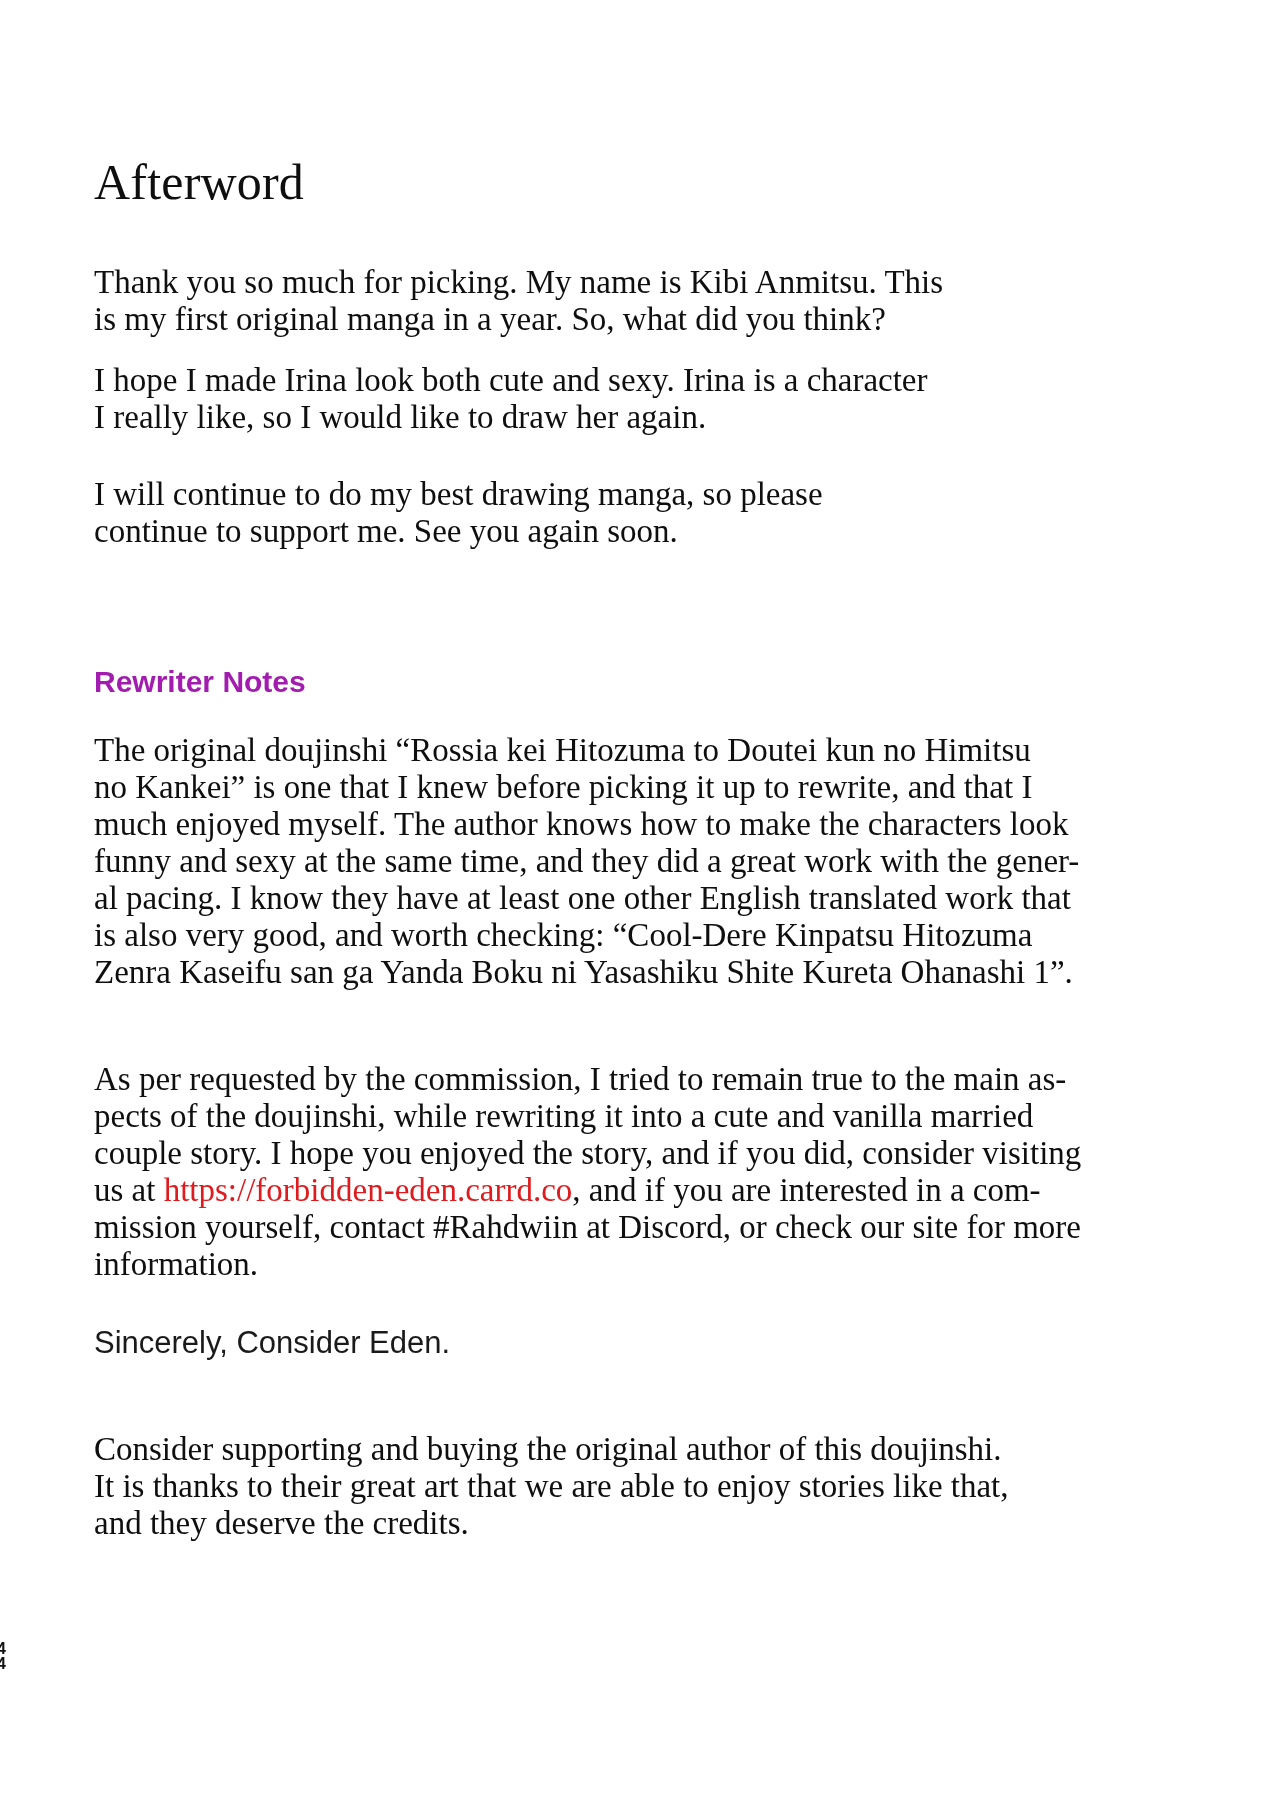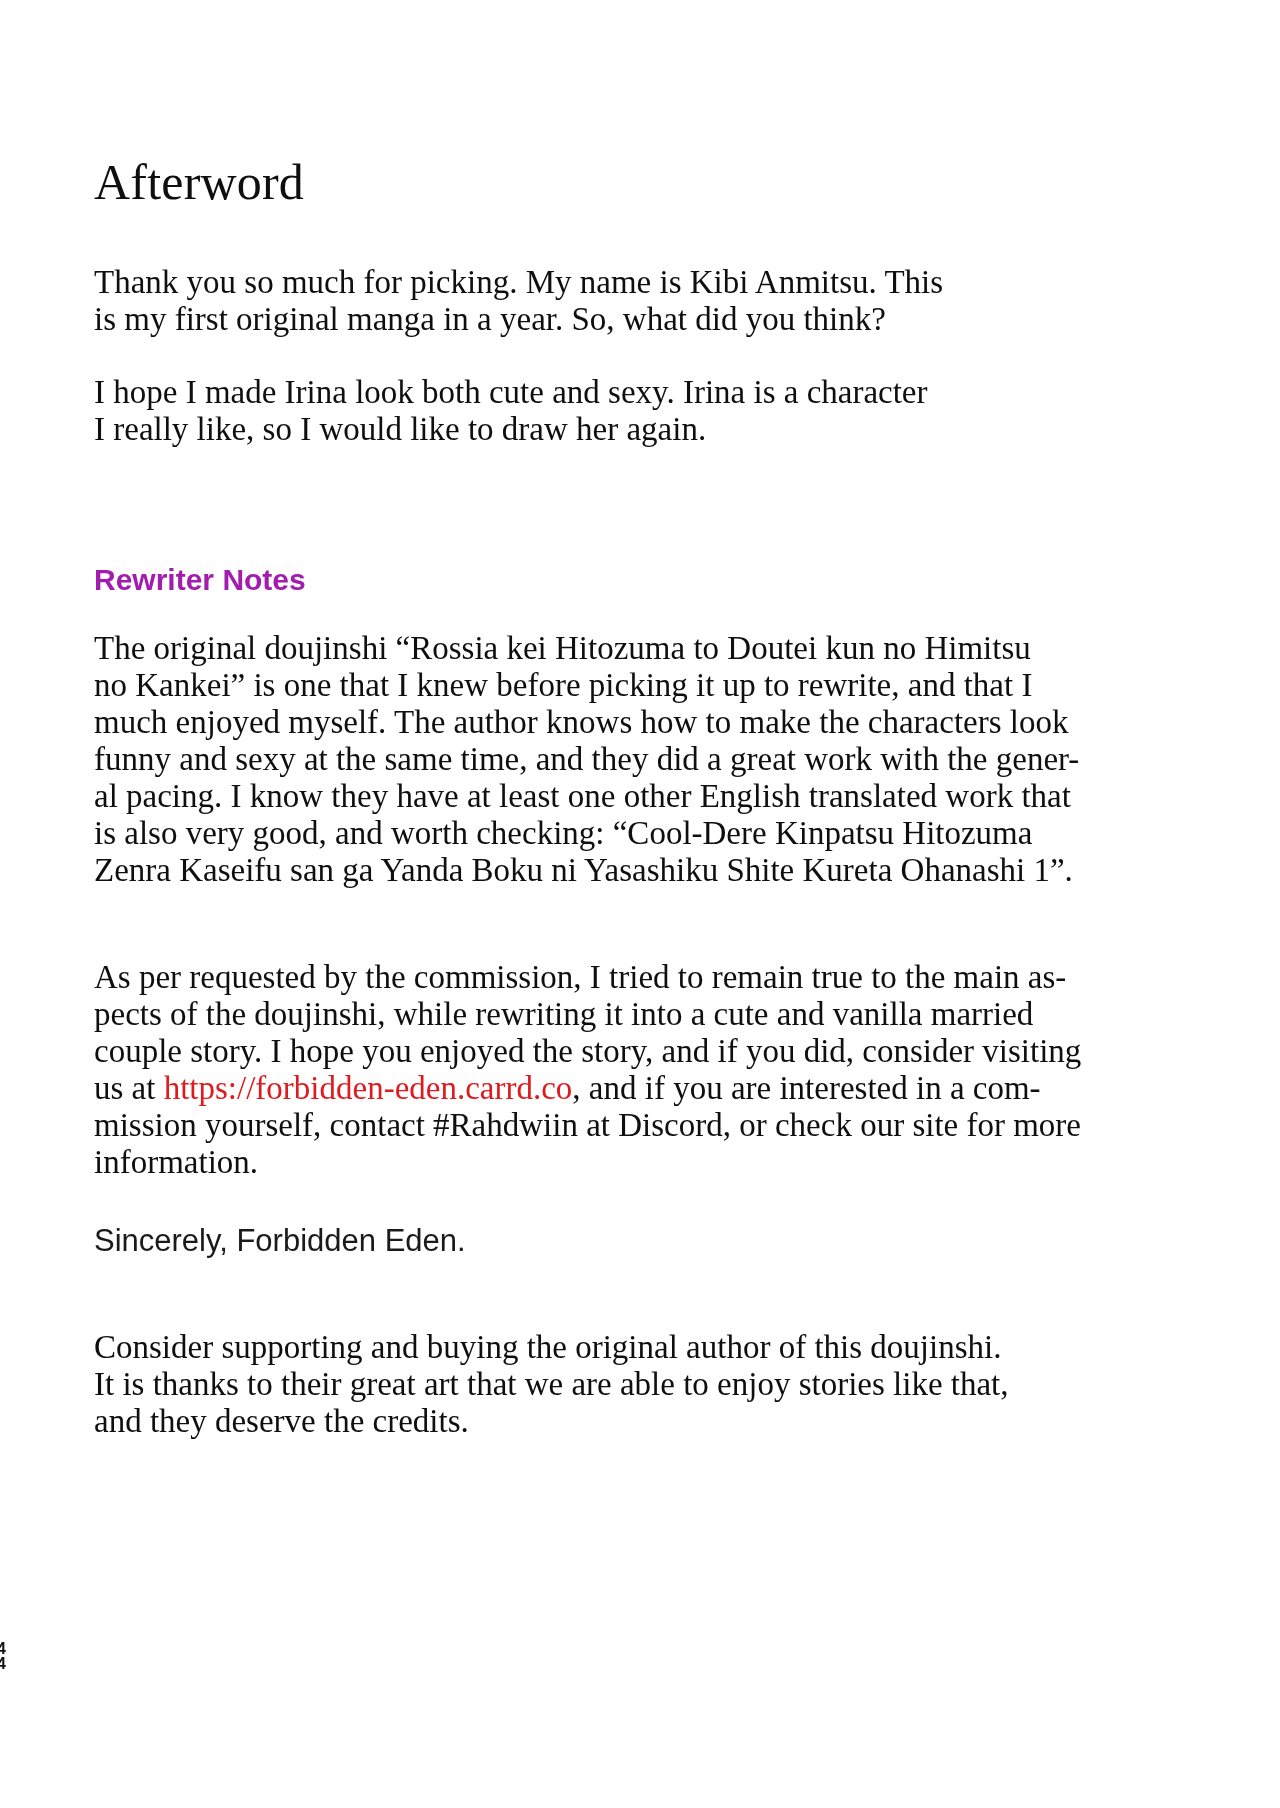--- a/index.html
+++ b/index.html
@@ -29,21 +29,21 @@
     letter-spacing: 0.2px;
   }
   p { margin: 0; }
   .para {
     font-size: 33px;
     line-height: 37px;
     white-space: pre-line;
     letter-spacing: 0;
   }
   .p1 { margin-top: 53px; }
-  .p2 { margin-top: 36px; }
+  .p2 { margin-top: 24px; }
   .p3 { margin-top: 40px; }
   .signature {
     margin-top: 37px;
     font-size: 33px;
     line-height: 37px;
     font-weight: 600;
   }
   h2.rewriter-heading {
     margin: 112px 0 0 0;
     font-family: "Liberation Sans", sans-serif;
@@ -81,40 +81,42 @@
 <body style="color: rgb(15, 15, 15); background: rgb(255, 255, 255);">
 
 <div class="page">
   <main class="content">
     <h1 class="title">Afterword</h1>
 
     <p class="para p1">Thank you so much for picking. My name is Kibi Anmitsu. This
 is my first original manga in a year. So, what did you think?</p>
     <p class="para p2">I hope I made Irina look both cute and sexy. Irina is a character
 I really like, so I would like to draw her again.</p>
+    <p class="para p3">I will continue to do my best drawing manga, so please
+continue to support me. See you again soon.</p>
 
 
     <h2 class="rewriter-heading">Rewriter Notes</h2>
 
     <p class="para big">The original doujinshi “Rossia kei Hitozuma to Doutei kun no Himitsu
 no Kankei” is one that I knew before picking it up to rewrite, and that I
 much enjoyed myself. The author knows how to make the characters look
 funny and sexy at the same time, and they did a great work with the gener-
 al pacing. I know they have at least one other English translated work that
 is also very good, and worth checking: “Cool-Dere Kinpatsu Hitozuma
 Zenra Kaseifu san ga Yanda Boku ni Yasashiku Shite Kureta Ohanashi 1”.</p>
 
     <p class="para withlink"><span>As per requested by the commission, I tried to remain true to the main as-
 pects of the doujinshi, while rewriting it into a cute and vanilla married
 couple story. I hope you enjoyed the story, and if you did, consider visiting
 us at </span><a href="#" class="link" style="color: rgb(222, 27, 30); text-align: center;">https://forbidden-eden.carrd.co</a><span>, and if you are interested in a com-
 mission yourself, contact #Rahdwiin at Discord, or check our site for more
 information.</span></p>
 
-    <p class="closing">Sincerely, Forbidden Eden.</p>
+    <p class="closing">Sincerely, Consider Eden.</p>
 
     <p class="para last">Consider supporting and buying the original author of this doujinshi.
 It is thanks to their great art that we are able to enjoy stories like that,
 and they deserve the credits.</p>
   </main>
 
   <div class="pagenum">4
 4</div>
 </div>
 

